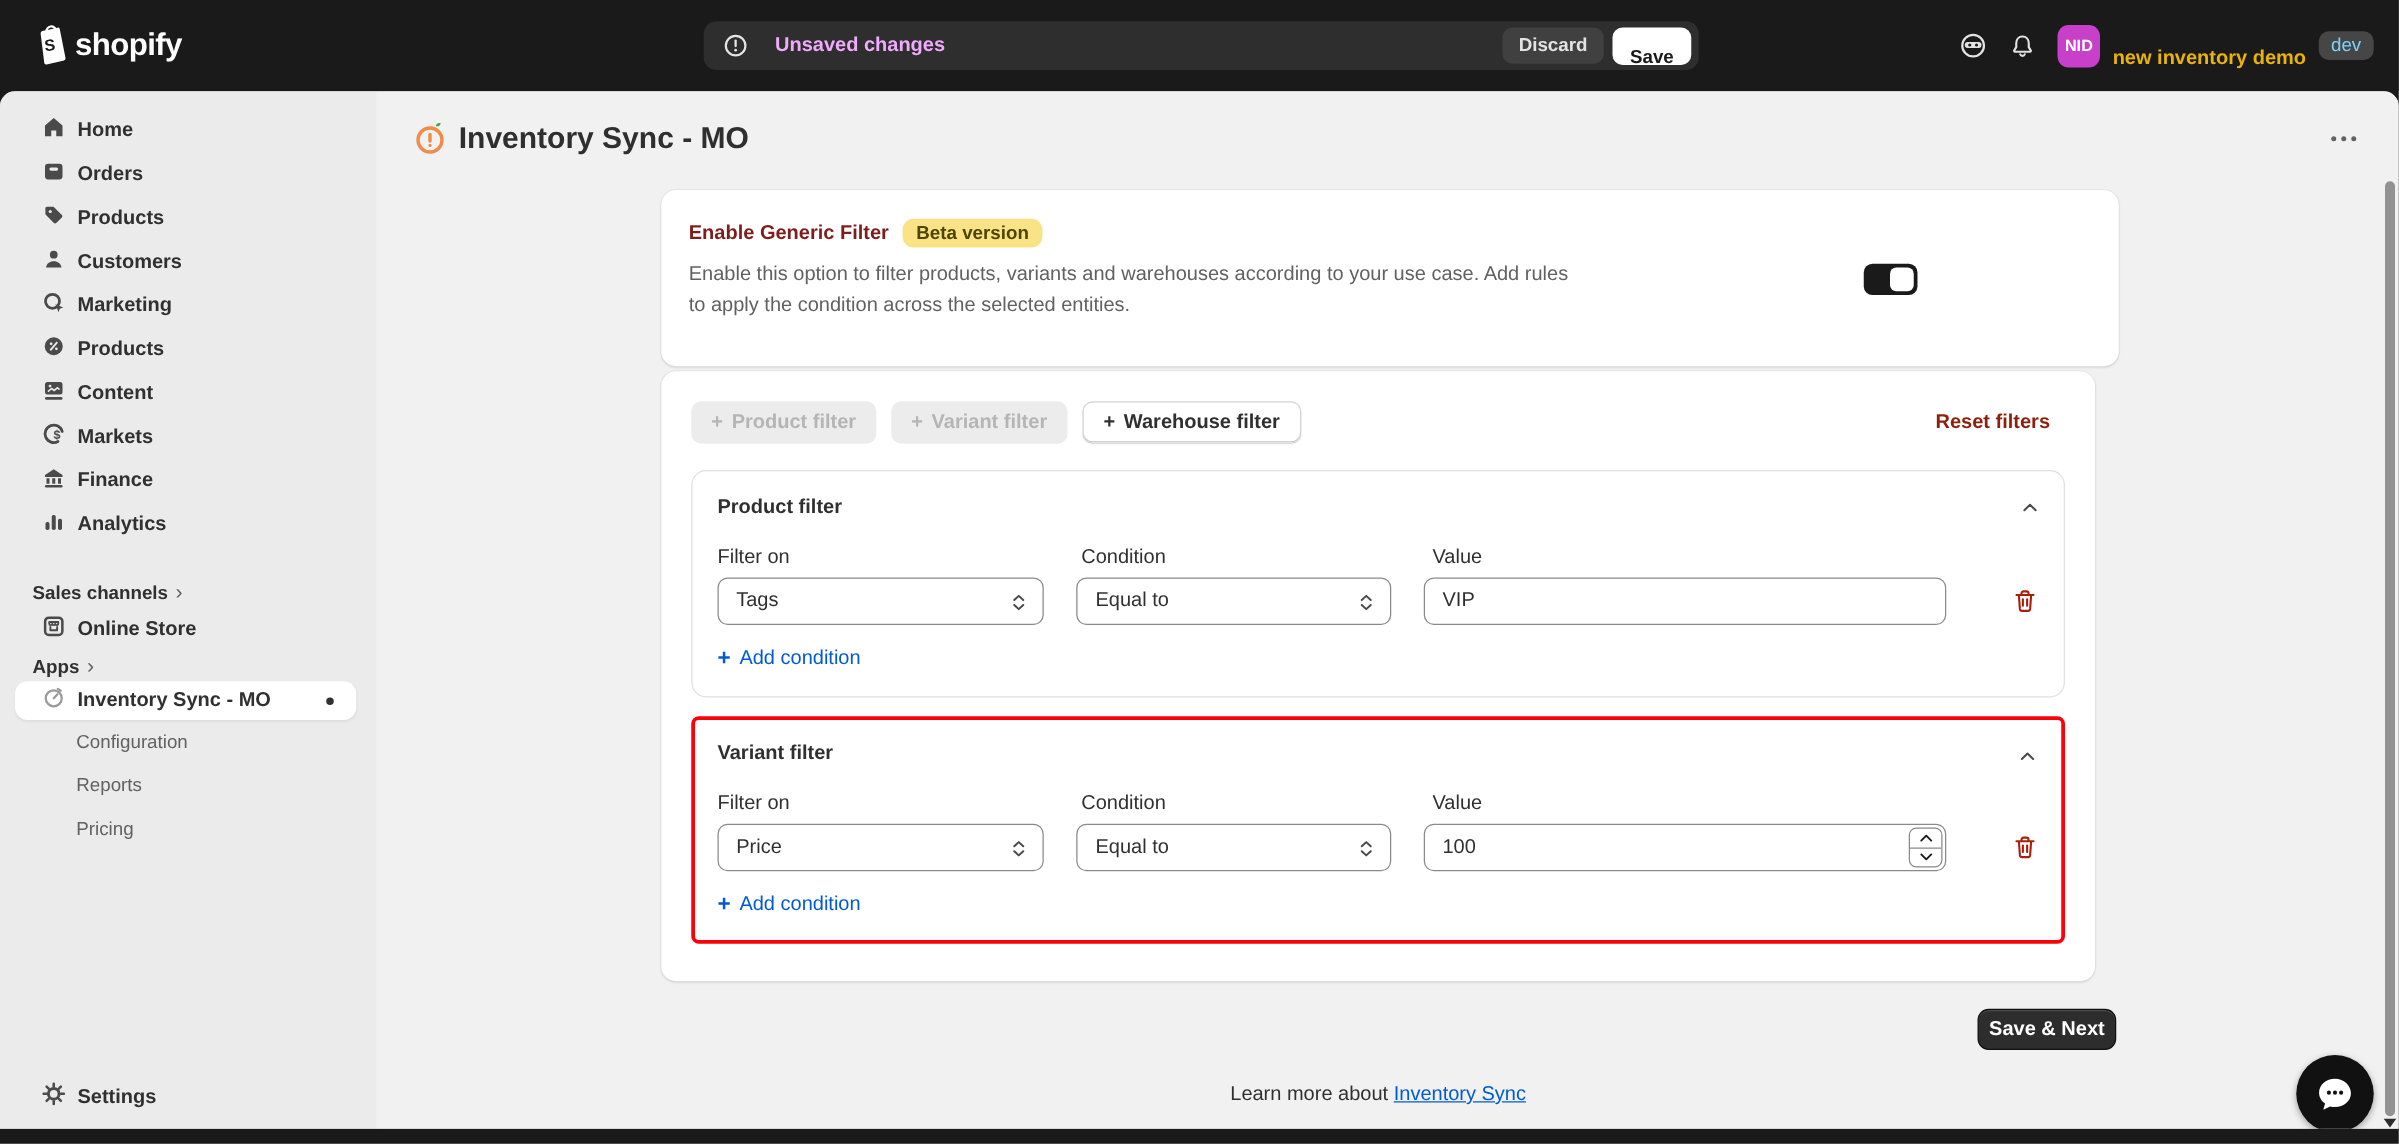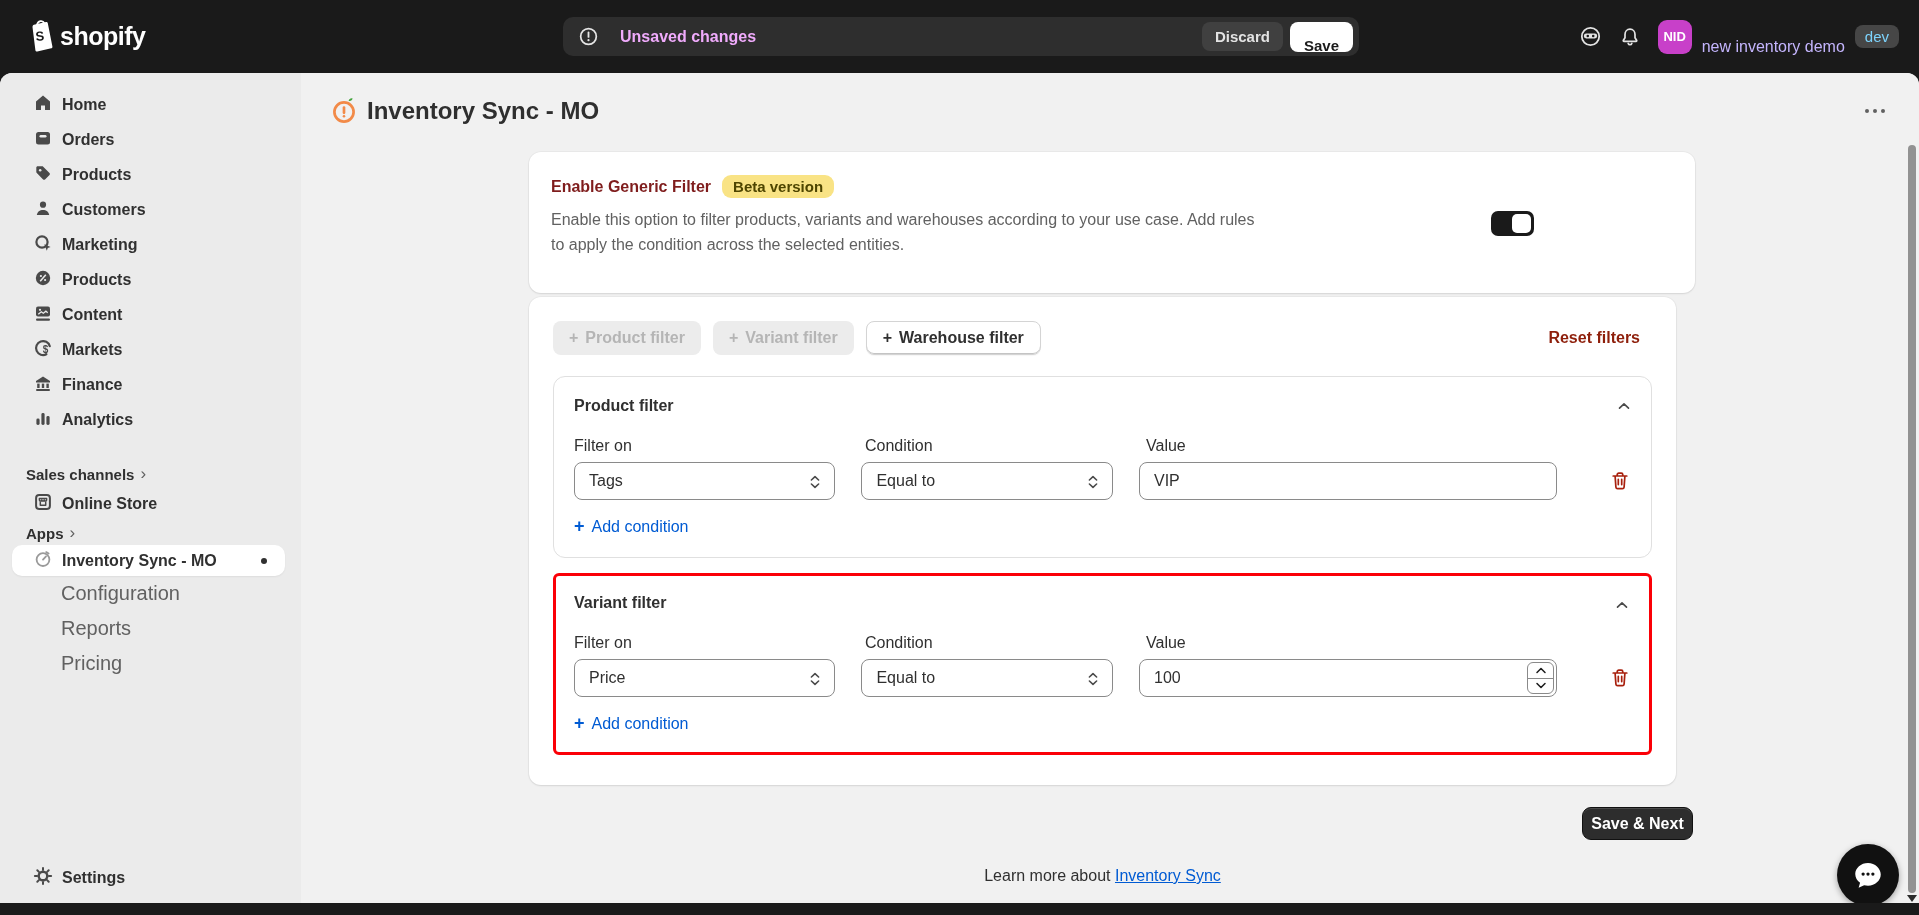--- a/index.html
+++ b/index.html
@@ -18,33 +18,33 @@
     position:absolute; left:563px; top:17px; width:796px; height:39px;
     background:#2e2e2e; border-radius:10px; display:flex; align-items:center; padding:0 6px 0 15px;
   }
   .status-text { color:#f0abfc; font-size:16px; font-weight:600; margin-left:21px; }
   .statusbar .actions { margin-left:auto; display:flex; gap:7px; }
   .btn-discard { height:29px; padding:0 13px; border:none; border-radius:8px; background:#404040; color:#e3e3e3; font-size:15px; font-weight:600; font-family:inherit; }
   .btn-save { height:29px; padding:15px 14px; border:none; border-radius:8px; background:#fff; color:#1a1a1a; font-size:15px; font-weight:600; font-family:inherit; }
   .top-right { position:absolute; right:20px; top:0; height:73px; display:flex; align-items:center; gap:17px; }
   .avatar { width:34px; height:34px; border-radius:9px; background:#C840C9; color:#fff; font-size:13px; font-weight:bold; display:flex; align-items:center; justify-content:center; }
   .user-chip { display:flex; align-items:center; gap:10px; }
-  .user-name { color:#c4b5fd; font-size:16px; font-weight:normal;margin-top:20px; }
+  .user-name { color:#eab308; font-size:16px; font-weight:bold;margin-top:20px; }
   .env-badge { background:#464646; color:#7dd3fc; font-size:15px; padding:3px 10px; border-radius:8px; }
   
   .frame { position:absolute; top:73px; left:0; right:0; bottom:12px; background:#ebebeb; border-radius:12px 12px 0 0; overflow:hidden; }
   
   .sidebar { position:absolute; top:0; left:0; bottom:0; width:301px; background:#ebebeb; padding-top:14px;text-align:right; }
   .nav-item { display:flex; align-items:center; gap:9px; height:35px; padding-left:33px; font-size:16px; font-weight:bold; color:#303030; cursor:default; }
   .nav-header { display:flex; align-items:center; gap:6px; padding-left:26px; font-size:15px; font-weight:bold; color:#303030; height:24px; }
   .nav-header .chev { color:#616161; font-size:17px; font-weight:normal; }
   .mt24 { margin-top:25px; } .mt26 { } .mt12 { margin-top:14px; }
   .app-row { display:flex; align-items:center; gap:9px; height:31px; margin:0 16px 0 12px; padding-left:21px; background:#fff; border-radius:10px; box-shadow:0 1px 2px rgba(0,0,0,.06); font-size:16px; font-weight:bold; color:#303030; }
   .app-dot { width:6px; height:6px; border-radius:50%; background:#303030; margin-left:auto; margin-right:18px; }
-  .sub-item { display:flex; align-items:center; height:35px; padding-left:61px; font-size:20px; color:#616161; }
+  .sub-item { display:flex; align-items:center; height:35px; padding-left:61px; font-size:15px; color:#616161; }
   .settings-row { position:absolute; bottom:8px; left:0; right:0; }
   
   .content { position:absolute; top:0; left:301px; right:0; bottom:0; background:#f1f1f1; }
   .page-header { position:absolute; left:29px; top:23px; display:flex; align-items:center; gap:9px; }
   .page-title { font-size:24px; font-weight:bold; color:#2f2f2f; }
   .header-dots { position:absolute; right:34px; top:36px; display:flex; gap:4px; }
   .header-dots i { width:4px; height:4px; border-radius:50%; background:#616161; }
   .card { position:absolute; background:#fff; border-radius:12px; box-shadow:0 1px 2px rgba(0,0,0,.09), 0 0 0 1px rgba(0,0,0,.03); }
   .card1 { left:228px; top:79px; width:1166px; height:141px; padding:23px 22px; }
   .card1-titlerow { display:flex; align-items:center; gap:11px; }

